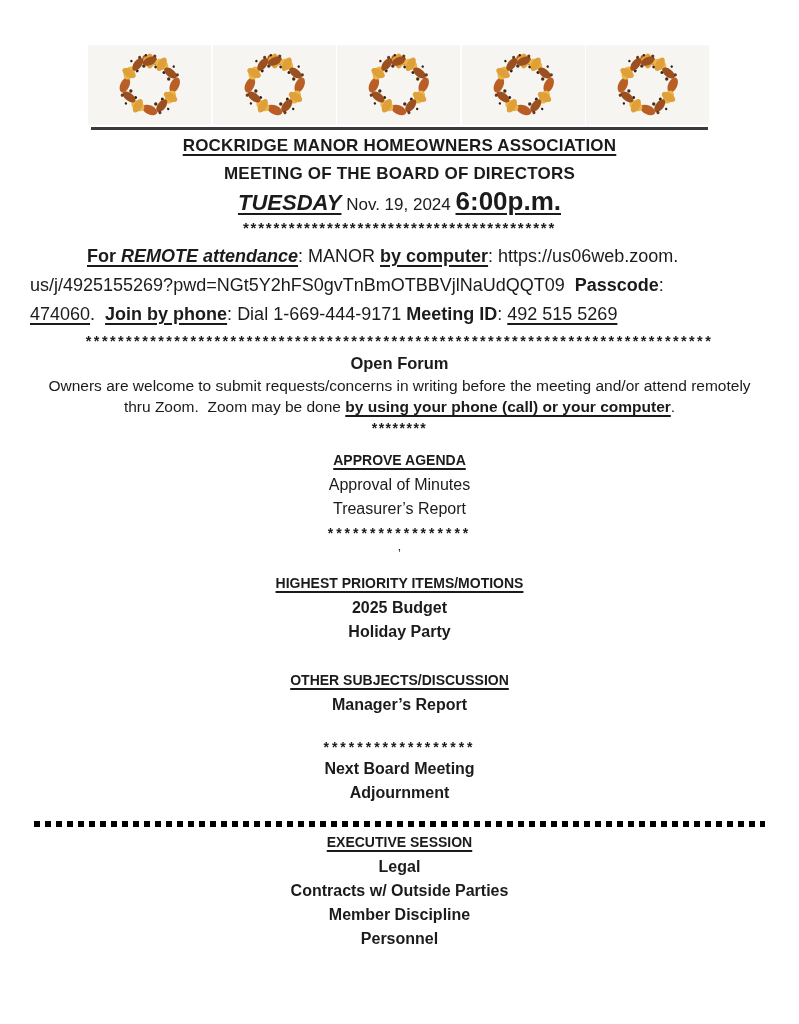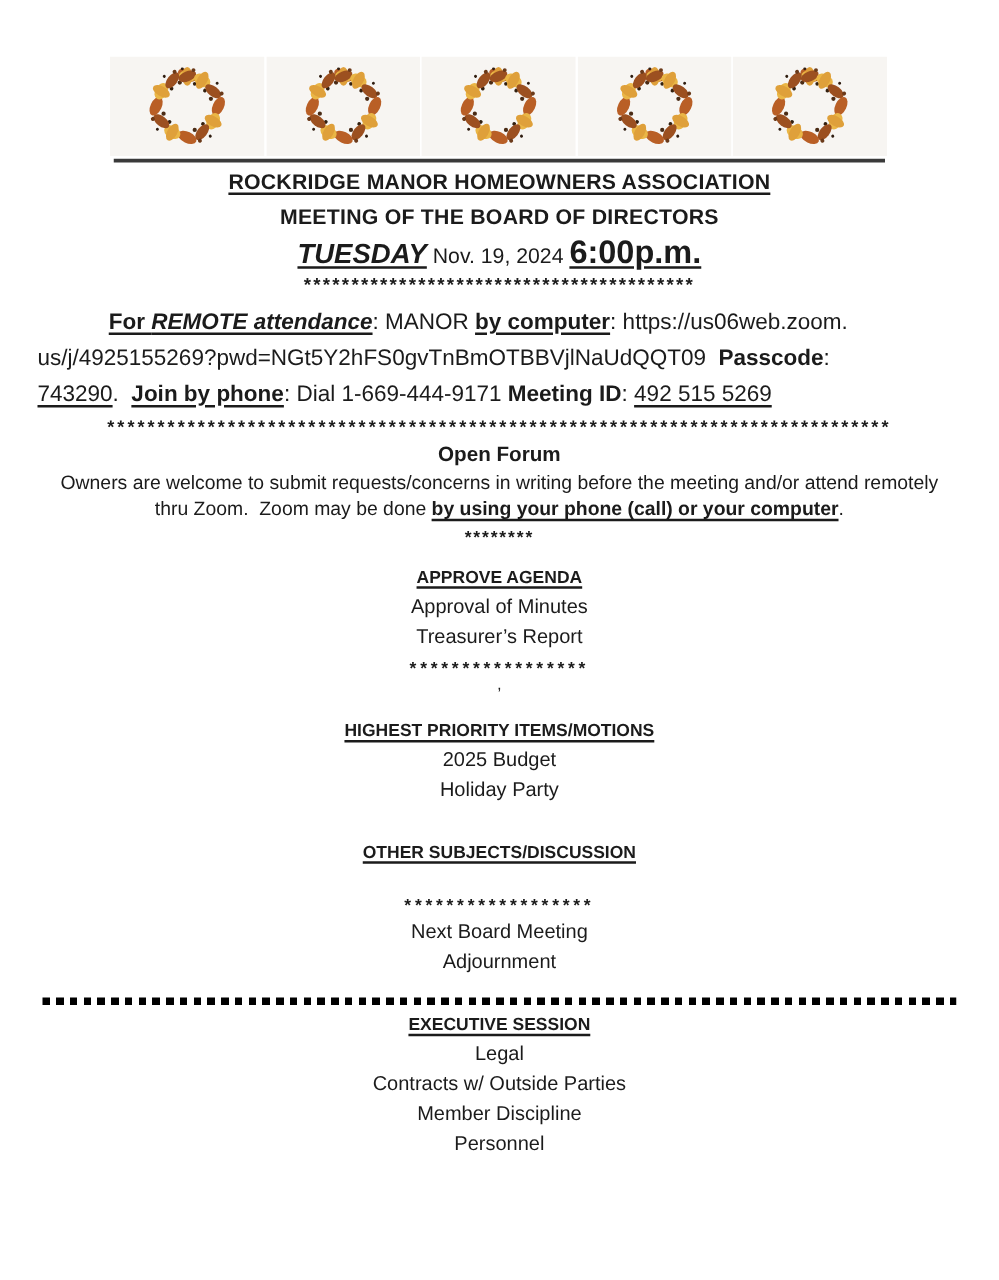--- a/index.html
+++ b/index.html
@@ -35,21 +35,21 @@
   .stars-8 { font-size:14px; font-weight:bold; letter-spacing:1.5px; line-height:23px; }
 
   .remote { margin:3px 30px 0; font-size:18px; line-height:29px; text-align:left; }
   .remote .l1 { padding-left:57px; }
 
   .of-head { font-size:16.5px; font-weight:bold; line-height:24px; }
   .para { font-size:15.5px; line-height:21px; margin:0 24px; }
 
   .sec-head { font-size:14px; font-weight:bold; line-height:25px; text-decoration:underline; text-underline-offset:3px; text-decoration-thickness:1.5px; }
   .item  { font-size:16px; line-height:24px; }
-  .item.b { font-weight:normal; }
+  .item.b { font-weight:bold; }
 
   .apostrophe-line { font-size:13px; line-height:22px; } .mt6 { margin-top:6px; } .mt8 { margin-top:8px; }
   .mt20 { margin-top:20px; } .mt24 { margin-top:24px; }
 
   .dotted-rule { height:6px; margin:16px 34px 3px; background:repeating-linear-gradient(to right, #000 0 6px, transparent 6px 11px); }
 
   .defs-svg { position:absolute; width:0; height:0; overflow:hidden; }
 </style>
 </head>
 <body>
@@ -115,21 +115,21 @@
 
   <div class="date-row">
     <span class="day u">TUESDAY</span><span class="date"> Nov. 19, 2024 </span><span class="time u">6:00p.m.</span>
   </div>
 
   <div class="stars-short">*****************************************</div>
 
   <div class="remote">
     <div class="l1"><span class="b u">For </span><span class="b i u">REMOTE attendance</span><span>: MANOR </span><span class="b u">by computer</span><span>: </span><span>https://us06web.zoom.</span></div>
     <div><span>us/j/4925155269?pwd=NGt5Y2hFS0gvTnBmOTBBVjlNaUdQQT09</span><span>&nbsp; </span><span class="b">Passcode</span><span>: </span></div>
-    <div><span class="u">743290</span><span>.&nbsp; </span><span class="b u">Join by phone</span><span>: </span><span>Dial 1-669-444-9171 </span><span class="b">Meeting ID</span><span>: </span><span class="u">492 515 5269</span></div>
+    <div><span class="u">474060</span><span>.&nbsp; </span><span class="b u">Join by phone</span><span>: </span><span>Dial 1-669-444-9171 </span><span class="b">Meeting ID</span><span>: </span><span class="u">492 515 5269</span></div>
   </div>
 
   <div class="stars-full">******************************************************************************</div>
 
   <div class="of-head">Open Forum</div>
   <div class="para">
     <div>Owners are welcome to submit requests/concerns in writing before the meeting and/or attend remotely</div>
     <div><span>thru Zoom.&nbsp; Zoom may be done </span><span class="b u">by using your phone (call) or your computer</span><span>.</span></div>
   </div>
   <div class="stars-8">********</div>
@@ -138,20 +138,21 @@
   <div class="item">Approval of Minutes</div>
   <div class="item">Treasurer’s Report</div>
   <div class="stars-17">*****************</div>
   <div class="apostrophe-line">’</div>
 
   <div class="sec-head mt6">HIGHEST PRIORITY ITEMS/MOTIONS</div>
   <div class="item b">2025 Budget</div>
   <div class="item b">Holiday Party</div>
 
   <div class="sec-head mt24">OTHER SUBJECTS/DISCUSSION</div>
+  <div class="item b">Manager’s Report</div>
 
   <div class="stars-18 mt20">******************</div>
   <div class="item b">Next Board Meeting</div>
   <div class="item b">Adjournment</div>
 
   <div class="dotted-rule"></div>
 
   <div class="sec-head">EXECUTIVE SESSION</div>
   <div class="item b">Legal</div>
   <div class="item b">Contracts w/ Outside Parties</div>

